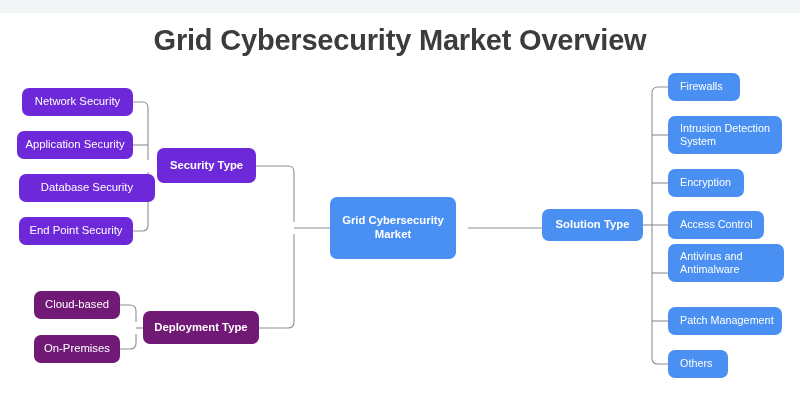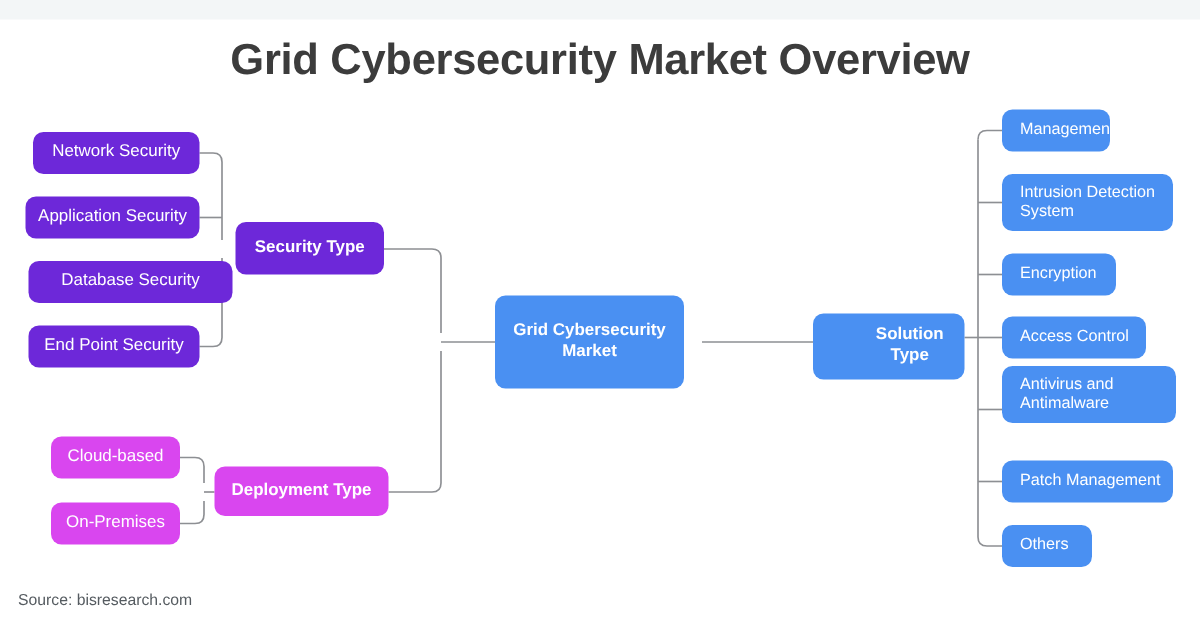--- a/index.html
+++ b/index.html
@@ -41,21 +41,21 @@
     box-sizing:border-box;
     line-height:1.22;
   }
   .node span{display:block;}
 
   
   .n-mid{background:#6d28d9;}
   
   .n-bright{background:#4a90f2;}
   
-  .n-light{background:#d946ef;}
+  .n-light{background:#701a75;}
 
   .center-align{justify-content:center;text-align:center;}
   .left-align{justify-content:flex-start;text-align:left;}
 
   .fs12{font-size:11.3px;}
   .fs11{font-size:10.8px;}
   .bold{font-weight:bold;}
   .pad-l{padding-left:12px;}
 </style>
 </head>
@@ -127,26 +127,26 @@
   </div>
 
   <div class="node n-light center-align fs12 bold" style="left:143px;top:311px;width:116px;height:33px;">
     <span>Deployment Type</span>
   </div>
 
   <div class="node n-bright center-align fs12 bold" style="left:330px;top:197px;width:126px;height:62px;">
     <span>Grid Cybersecurity Market</span>
   </div>
 
-  <div class="node n-bright center-align fs12 bold" style="left:542px;top:209px;width:101px;height:44px;padding-left:28px;">
+  <div class="node n-bright center-align fs12 bold" style="left:542px;top:209px;width:101px;height:32px;">
     <span>Solution Type</span>
   </div>
 
   <div class="node n-bright left-align fs11 pad-l" style="left:668px;top:73px;width:72px;height:28px;">
-    <span>Management</span>
+    <span>Firewalls</span>
   </div>
 
   <div class="node n-bright left-align fs11 pad-l" style="left:668px;top:116px;width:114px;height:38px;">
     <span>Intrusion Detection System</span>
   </div>
 
   <div class="node n-bright left-align fs11 pad-l" style="left:668px;top:169px;width:76px;height:28px;">
     <span>Encryption</span>
   </div>
 
@@ -159,15 +159,14 @@
   </div>
 
   <div class="node n-bright left-align fs11 pad-l" style="left:668px;top:307px;width:114px;height:28px;">
     <span>Patch Management</span>
   </div>
 
   <div class="node n-bright left-align fs11 pad-l" style="left:668px;top:350px;width:60px;height:28px;">
     <span>Others</span>
   </div>
 
-  <div class="source">Source: bisresearch.com</div>
 
 </div>
 
 </body></html>

